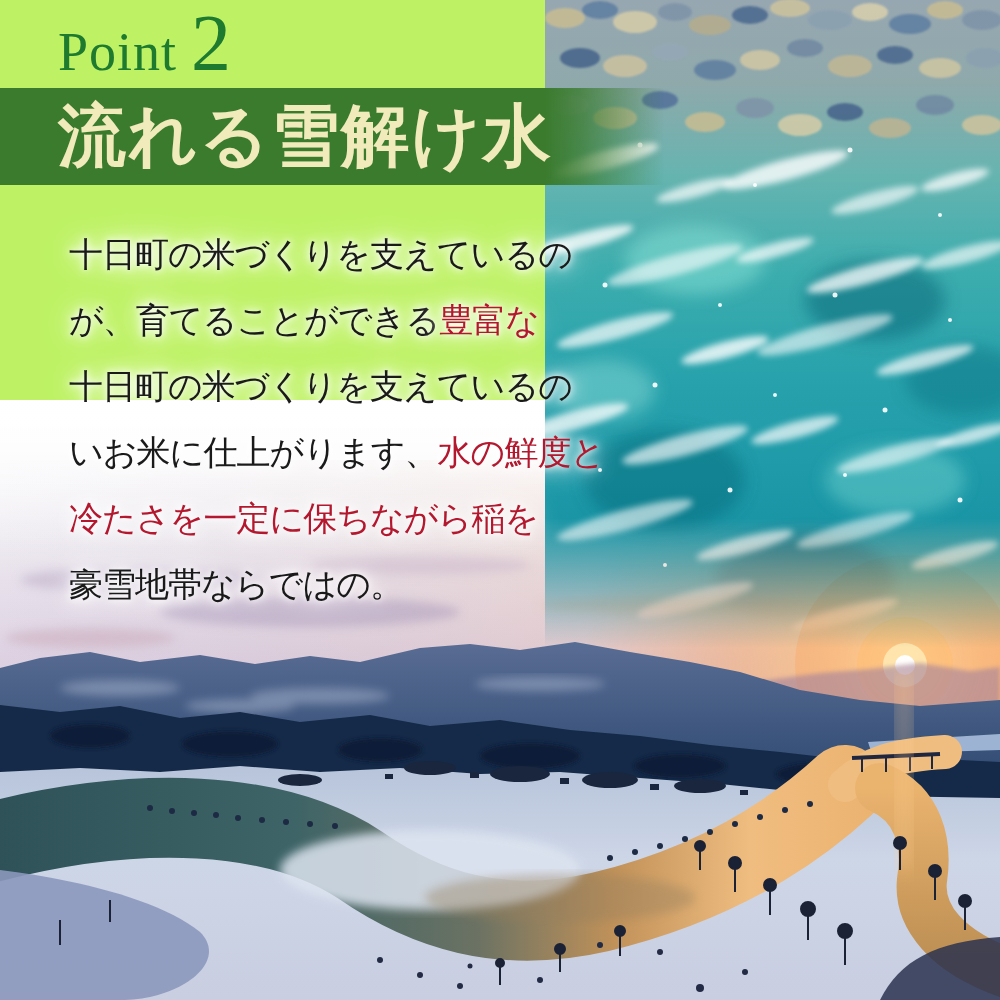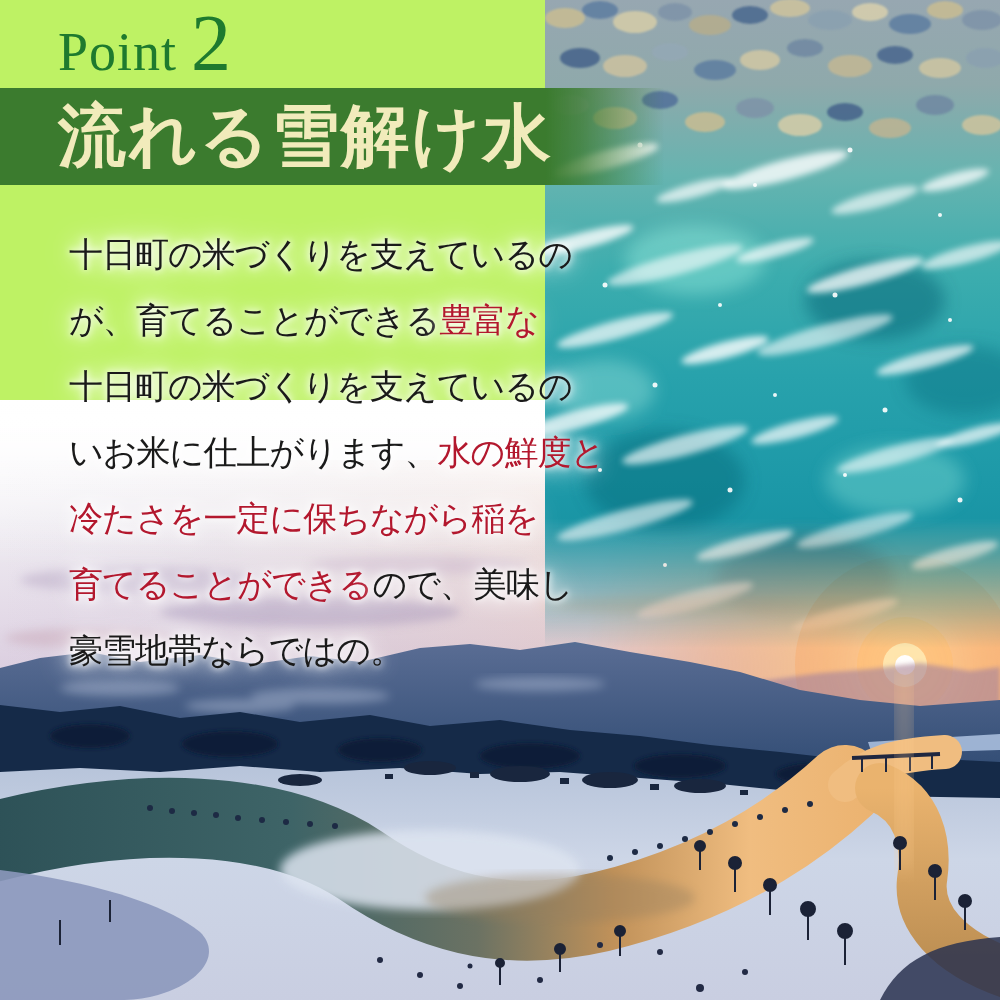--- a/index.html
+++ b/index.html
@@ -383,17 +383,16 @@
   <div class="banner">
     <h1 class="banner-title">流れる雪解け水</h1>
   </div>
 
   <div class="body-text">
     <p class="line"><span class="seg">十日町の米づくりを支えているの</span></p>
     <p class="line"><span class="seg">が、育てることができる</span><span class="seg em">豊富な</span></p>
     <p class="line"><span class="seg">十日町の米づくりを支えているの</span></p>
     <p class="line"><span class="seg">いお米に仕上がります、</span><span class="seg em">水の鮮度と</span></p>
     <p class="line"><span class="seg em">冷たさを一定に保ちながら稲を</span></p>
-    <p class="line"><span class="seg em">育てることができる</span><span class="seg">ので、美味し</span></p>
     <p class="line"><span class="seg">豪雪地帯ならではの。</span></p>
   </div>
 
 </div>
 
 </body></html>

